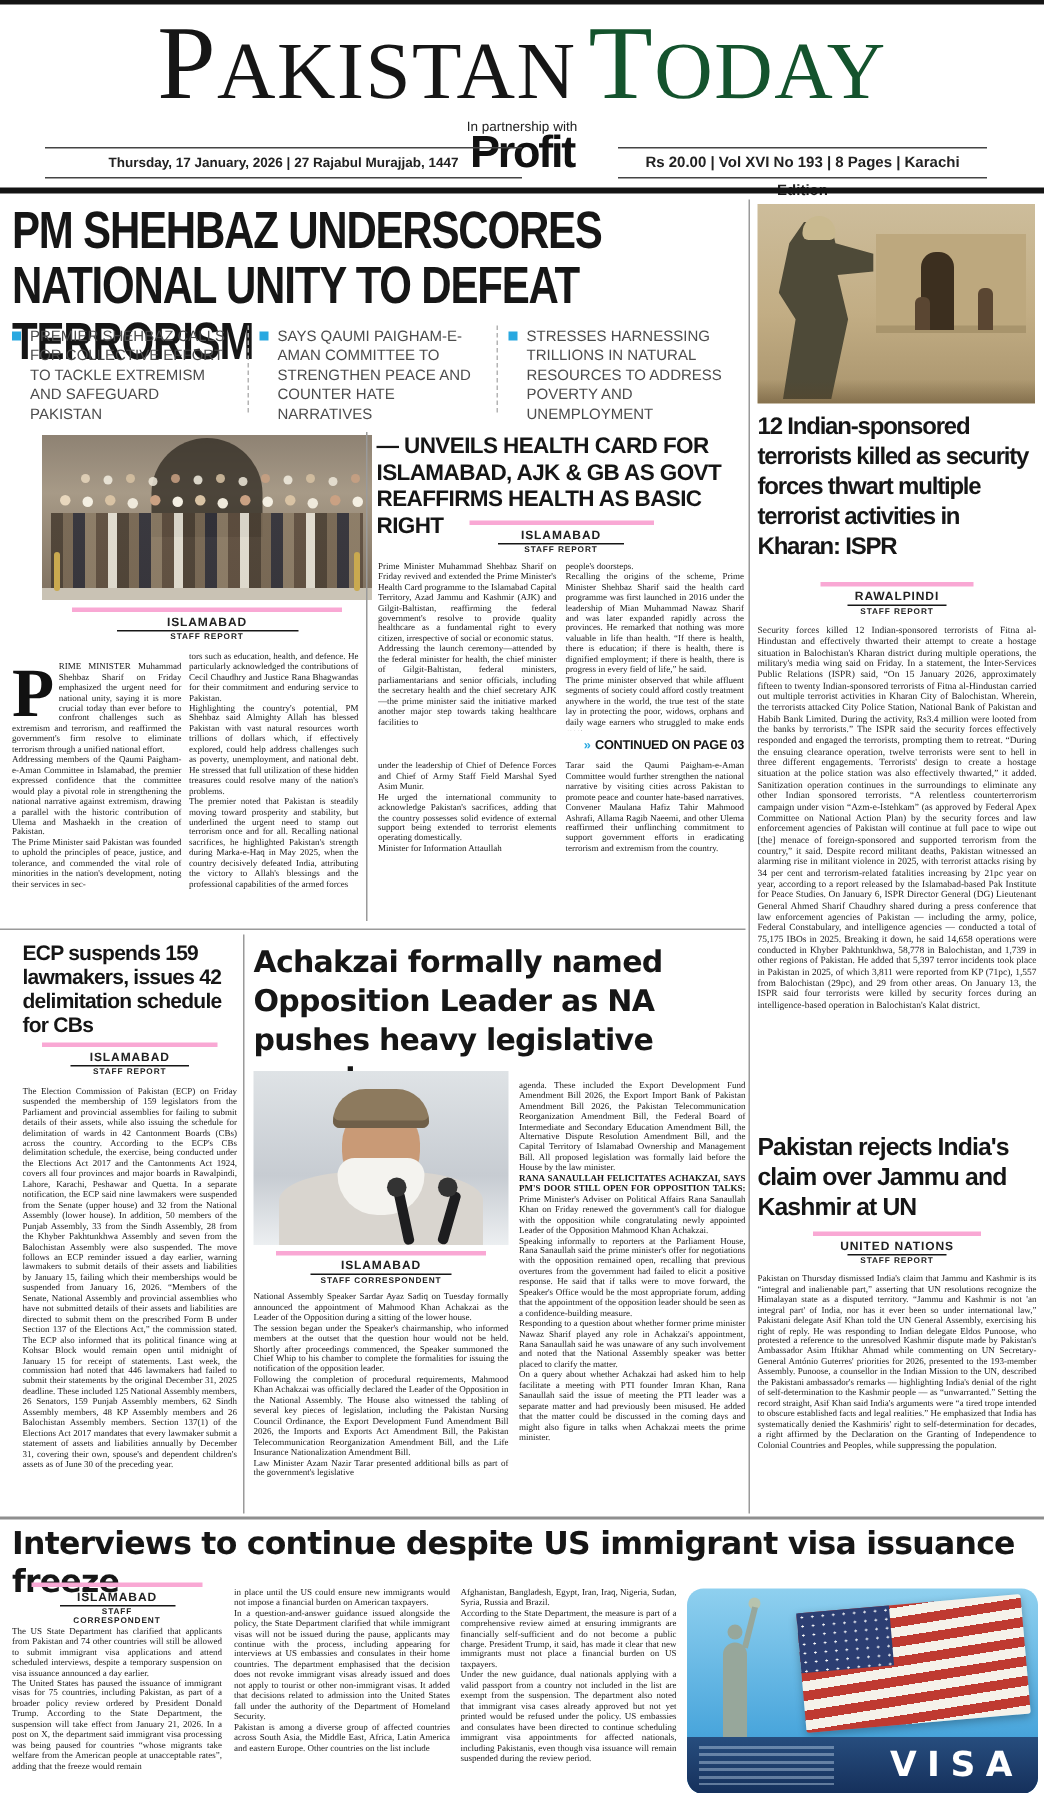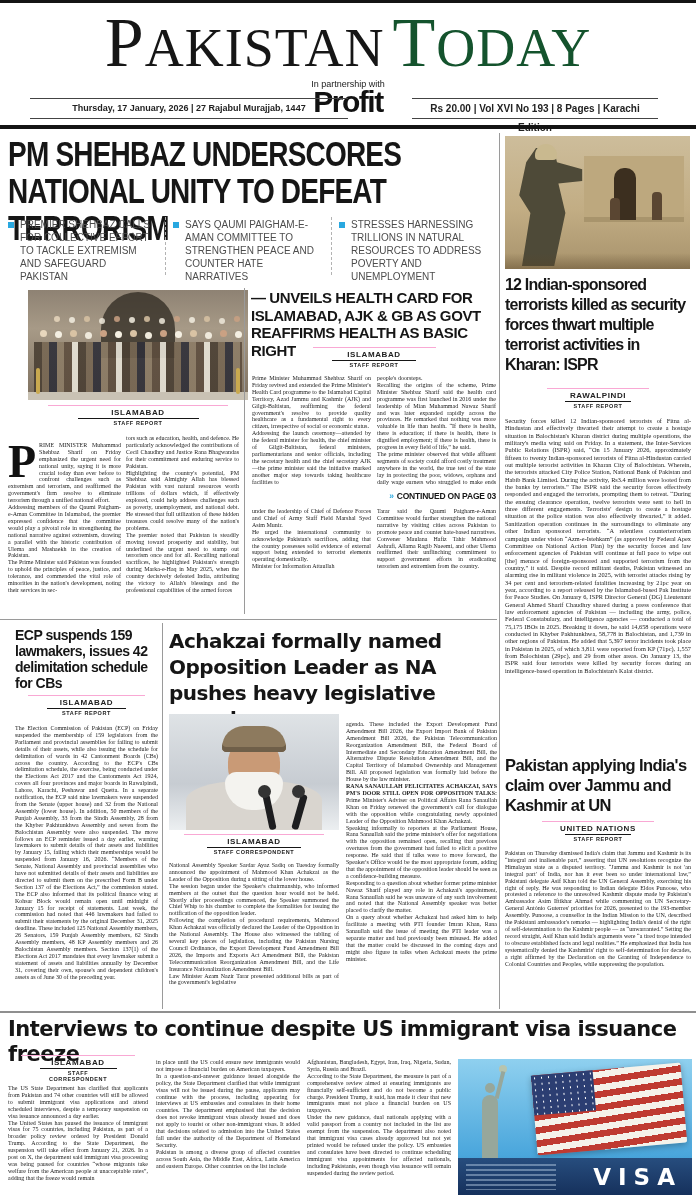--- a/index.html
+++ b/index.html
@@ -32,21 +32,21 @@
   .hl-unveils{font-size:15px;line-height:17.5px;letter-spacing:-0.4px;}
   .hl-geo{font-family:"DejaVu Sans",sans-serif;font-weight:700;color:#161616;letter-spacing:-0.5px;}
   .hl-achak{font-size:20px;line-height:26px;}
   .hl-visa{font-size:21px;line-height:25px;}
   
   .bullet{font-family:"Liberation Sans",sans-serif;font-size:10px;line-height:13px;color:#4d4d4d;}
   .bullet .sq{display:inline-block;width:6px;height:6px;background:#29a8e0;margin-right:4px;}
   .bullet .btxt{display:block;margin-left:12px;margin-top:-13px;}
   
   .dateline{text-align:center;font-family:"Liberation Sans",sans-serif;color:#222;}
-  .dl-city{font-size:8px;font-weight:700;letter-spacing:0.6px;border-top:1px solid #f9a8d4;width:82%;margin:0 auto;padding-top:2px;}
+  .dl-city{font-size:8px;font-weight:700;letter-spacing:0.6px;border-top:3px solid #f9a8d4;width:82%;margin:0 auto;padding-top:2px;}
   .dl-by{font-size:5.5px;font-weight:700;letter-spacing:0.6px;border-top:1.5px solid #161616;width:55%;margin:1px auto 0;padding-top:1px;}
   
   .bt{font-family:"Liberation Serif",serif;font-size:6.3px;line-height:7.35px;text-align:justify;
       white-space:pre-line;color:#1b1b1b;overflow:hidden;}
   .tight{font-size:6px;line-height:6.9px;}
   .bt-bold{font-weight:700;}
   .dropcap{float:left;font-weight:700;font-size:46px;line-height:36px;padding:2px 3px 0 0;color:#111;}
   .continued{font-family:"Liberation Sans",sans-serif;font-weight:900;font-size:8.5px;color:#161616;
              text-align:right;letter-spacing:-0.2px;}
   .continued .chev{color:#29a8e0;margin-right:3px;font-weight:900;}
@@ -74,21 +74,21 @@
   .sp-ground{position:absolute;bottom:0;left:0;right:0;height:16px;background:linear-gradient(180deg,rgba(90,70,40,0),rgba(90,70,40,.45));}
   .ph-achak{background:linear-gradient(180deg,#dfe3e6 0%,#c7ccd2 60%,#eceff1 100%);}
   .ak-body{position:absolute;bottom:0;left:10%;width:80%;height:42%;background:#d9d5cf;border-radius:40% 40% 0 0;}
   .ak-face{position:absolute;top:24px;left:50%;transform:translateX(-50%);width:52px;height:54px;background:#c99a76;border-radius:45%;}
   .ak-cap{position:absolute;top:12px;left:50%;transform:translateX(-50%);width:64px;height:26px;background:#8d7a5e;
           border-radius:30px 30px 6px 6px;box-shadow:inset 0 -5px 0 #6f5f49;}
   .ak-beard{position:absolute;top:58px;left:50%;transform:translateX(-50%);width:58px;height:38px;background:#f4f3ef;
             border-radius:12px 12px 28px 28px;}
   .ak-mic{position:absolute;bottom:0;width:7px;height:36px;background:#1d1d1f;border-radius:3px;}
   .ak-michead{position:absolute;width:13px;height:13px;background:#333;border-radius:50%;}
-  .ph-visa{background:linear-gradient(180deg,#8fd0ef 0%,#4aa6dc 70%,#2f84bd 100%);}
+  .ph-visa{background:linear-gradient(180deg,#8fd0ef 0%,#4aa6dc 70%,#2f84bd 100%);border-radius:11px;}
   .vp-flag{position:absolute;top:10px;right:8px;width:150px;height:80px;border-radius:2px;transform:rotate(-5deg);
            background:repeating-linear-gradient(176deg,#bf3a31 0 6.5px,#f5f2ea 6.5px 13px);box-shadow:0 2px 6px rgba(0,0,0,.28);}
   .vp-canton{position:absolute;top:0;left:0;width:62px;height:40px;background-color:#2c3e72;
              background-image:radial-gradient(#fff 0.7px,transparent 0.9px);background-size:7px 6px;}
   .vp-statue{position:absolute;left:14px;top:14px;width:36px;height:130px;}
   .vp-torso{position:absolute;left:10px;top:22px;width:16px;height:80px;background:#97a79b;border-radius:8px 8px 2px 2px;}
   .vp-head{position:absolute;left:13px;top:10px;width:10px;height:10px;background:#97a79b;border-radius:50%;}
   .vp-arm{position:absolute;left:26px;top:-2px;width:4px;height:28px;background:#97a79b;transform:rotate(14deg);}
   .vp-torch{position:absolute;left:27px;top:-8px;width:8px;height:8px;background:#b7c4ae;border-radius:50%;}
   .vp-base{position:absolute;left:4px;top:100px;width:28px;height:30px;background:#8a998e;}
@@ -181,21 +181,21 @@
     <div class="sp-helmet"></div>
     <div class="sp-ground"></div>
   </div>
   <div class="abs hl hl-ispr" style="left:505px;top:272px;width:190px;">12 Indian-sponsored terrorists killed as security forces thwart multiple terrorist activities in Kharan: ISPR</div>
   <div class="abs dateline" style="left:505px;top:385px;width:186px;">
     <div class="dl-city" style="width:55%;text-align:center;">RAWALPINDI</div>
     <div class="dl-by" style="width:36%;">STAFF REPORT</div>
   </div>
   <div class="abs bt" style="left:505px;top:414px;width:186px;height:332px;">Security forces killed 12 Indian-sponsored terrorists of Fitna al-Hindustan and effectively thwarted their attempt to create a hostage situation in Balochistan's Kharan district during multiple operations, the military's media wing said on Friday. In a statement, the Inter-Services Public Relations (ISPR) said, “On 15 January 2026, approximately fifteen to twenty Indian-sponsored terrorists of Fitna al-Hindustan carried out multiple terrorist activities in Kharan City of Balochistan. Wherein, the terrorists attacked City Police Station, National Bank of Pakistan and Habib Bank Limited. During the activity, Rs3.4 million were looted from the banks by terrorists.” The ISPR said the security forces effectively responded and engaged the terrorists, prompting them to retreat. “During the ensuing clearance operation, twelve terrorists were sent to hell in three different engagements. Terrorists' design to create a hostage situation at the police station was also effectively thwarted,” it added. Sanitization operation continues in the surroundings to eliminate any other Indian sponsored terrorists. “A relentless counterterrorism campaign under vision “Azm-e-Istehkam” (as approved by Federal Apex Committee on National Action Plan) by the security forces and law enforcement agencies of Pakistan will continue at full pace to wipe out [the] menace of foreign-sponsored and supported terrorism from the country,” it said. Despite record militant deaths, Pakistan witnessed an alarming rise in militant violence in 2025, with terrorist attacks rising by 34 per cent and terrorism-related fatalities increasing by 21pc year on year, according to a report released by the Islamabad-based Pak Institute for Peace Studies. On January 6, ISPR Director General (DG) Lieutenant General Ahmed Sharif Chaudhry shared during a press conference that law enforcement agencies of Pakistan — including the army, police, Federal Constabulary, and intelligence agencies — conducted a total of 75,175 IBOs in 2025. Breaking it down, he said 14,658 operations were conducted in Khyber Pakhtunkhwa, 58,778 in Balochistan, and 1,739 in other regions of Pakistan. He added that 5,397 terror incidents took place in Pakistan in 2025, of which 3,811 were reported from KP (71pc), 1,557 from Balochistan (29pc), and 29 from other areas. On January 13, the ISPR said four terrorists were killed by security forces during an intelligence-based operation in Balochistan's Kalat district.</div>
 
-  <div class="abs hl hl-kash" style="left:505px;top:752px;width:192px;">Pakistan applying India's claim over Jammu and Kashmir at UN</div>
+  <div class="abs hl hl-kash" style="left:505px;top:752px;width:192px;">Pakistan rejects India's claim over Jammu and Kashmir at UN</div>
   <div class="abs dateline" style="left:505px;top:818px;width:186px;">
     <div class="dl-city" style="width:60%;">UNITED NATIONS</div>
     <div class="dl-by" style="width:36%;">STAFF REPORT</div>
   </div>
   <div class="abs bt tight" style="left:505px;top:847px;width:186px;height:158px;">Pakistan on Thursday dismissed India's claim that Jammu and Kashmir is its “integral and inalienable part,” asserting that UN resolutions recognize the Himalayan state as a disputed territory. “Jammu and Kashmir is not 'an integral part' of India, nor has it ever been so under international law,” Pakistani delegate Asif Khan told the UN General Assembly, exercising his right of reply. He was responding to Indian delegate Eldos Punoose, who protested a reference to the unresolved Kashmir dispute made by Pakistan's Ambassador Asim Iftikhar Ahmad while commenting on UN Secretary-General António Guterres' priorities for 2026, presented to the 193-member Assembly. Punoose, a counsellor in the Indian Mission to the UN, described the Pakistani ambassador's remarks — highlighting India's denial of the right of self-determination to the Kashmir people — as “unwarranted.” Setting the record straight, Asif Khan said India's arguments were “a tired trope intended to obscure established facts and legal realities.” He emphasized that India has systematically denied the Kashmiris' right to self-determination for decades, a right affirmed by the Declaration on the Granting of Independence to Colonial Countries and Peoples, while suppressing the population.</div>
 
   <div class="abs hr1" style="left:0;top:616px;width:497px;"></div>
 
   <div class="abs hl hl-ecp" style="left:15px;top:624px;width:146px;">ECP suspends 159 lawmakers, issues 42 delimitation schedule for CBs</div>
   <div class="abs dateline" style="left:15px;top:692px;width:143px;">

